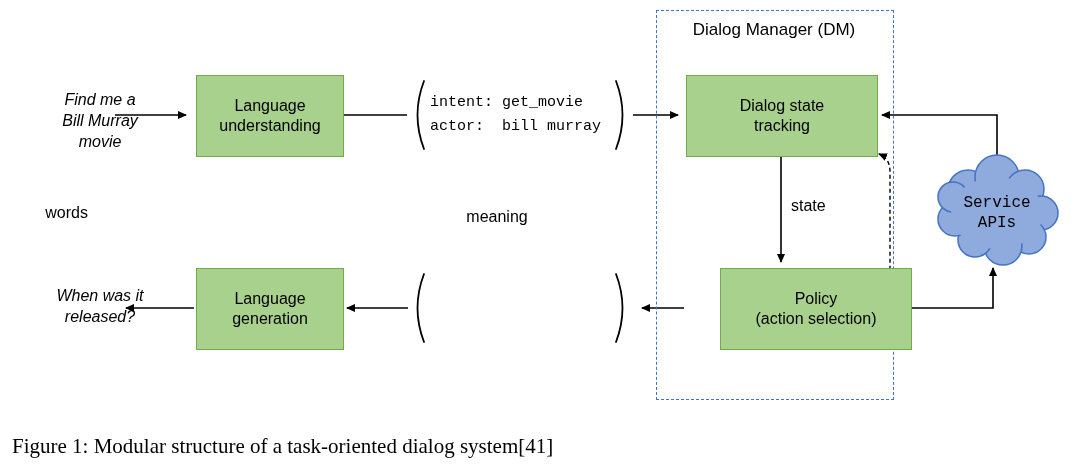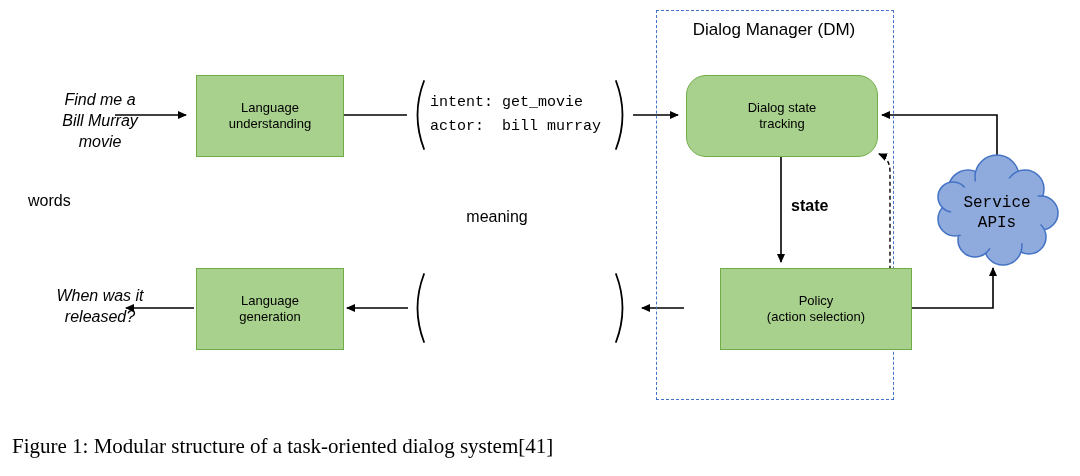--- a/index.html
+++ b/index.html
@@ -5,21 +5,21 @@
   html,body{margin:0;padding:0;background:#ffffff;}
   body{width:1080px;height:476px;position:relative;overflow:hidden;
        font-family:"Liberation Sans",sans-serif;color:#000;}
   .canvas{position:absolute;inset:0;width:1080px;height:423px;}
   .layer{position:absolute;left:0;top:0;width:1080px;height:476px;}
   .module{
     position:absolute;
     background:#a9d18e;
     border:1px solid #70ad47;
     display:flex;align-items:center;justify-content:center;
-    text-align:center;font-size:13px;line-height:1.25;
+    text-align:center;font-size:16px;line-height:1.25;
     white-space:pre-line;
   }
   .dm-box{
     position:absolute;
     border:1px dashed #4472c4;
     background:transparent;
   }
   .dm-title{
     position:absolute;text-align:center;font-size:17px;
   }
@@ -83,38 +83,38 @@
       <circle cx="953" cy="197" r="15"></circle>
       <ellipse cx="997" cy="213" rx="46" ry="36" stroke="none"></ellipse>
     </g>
   </svg>
 
   <div class="dm-box" style="left:656px;top:10px;width:236px;height:388px;"></div>
   <div class="dm-title" style="left:658px;top:20px;width:232px;">Dialog Manager (DM)</div>
 
   <div class="module" style="left:196px;top:75px;width:146px;height:80px;">Language
 understanding</div>
-  <div class="module" style="left:686px;top:75px;width:190px;height:80px;border-radius:20px;">Dialog state
+  <div class="module" style="left:686px;top:75px;width:190px;height:80px;">Dialog state
 tracking</div>
   <div class="module" style="left:720px;top:268px;width:190px;height:80px;">Policy
 (action selection)</div>
   <div class="module" style="left:196px;top:268px;width:146px;height:80px;">Language
 generation</div>
 
   <div class="frame" style="left:430px;top:91px;">intent: get_movie
 actor:  bill murray</div>
 
   <div class="utterance" style="left:0px;top:90px;width:112px;">Find me a
 Bill Murray
 movie</div>
   <div class="utterance" style="left:0px;top:286px;width:112px;">When was it
 released?</div>
 
-  <div class="lbl" style="left:28px;top:192px;width:60px;text-align:left;">words</div>
+  <div class="lbl" style="left:28px;top:204px;width:60px;text-align:right;">words</div>
   <div class="lbl" style="left:452px;top:208px;width:90px;text-align:center;">meaning</div>
-  <div class="lbl" style="left:791px;top:197px;font-weight:bold;">state</div>
+  <div class="lbl" style="left:791px;top:197px;">state</div>
 
   <div class="cloud-label" style="left:947px;top:193px;width:100px;">Service
 APIs</div>
 
   <div class="caption">Figure 1: Modular structure of a task-oriented dialog system[41]</div>
 
 </div>
 
 </body></html>

